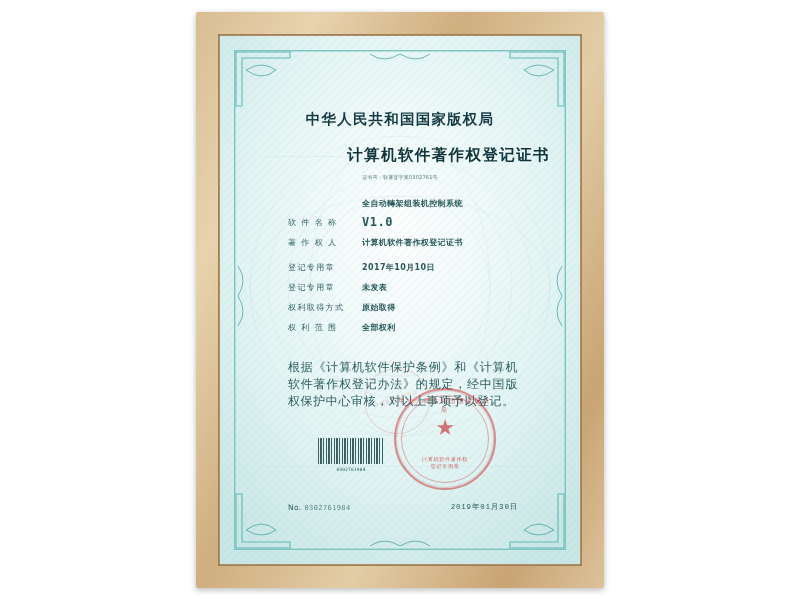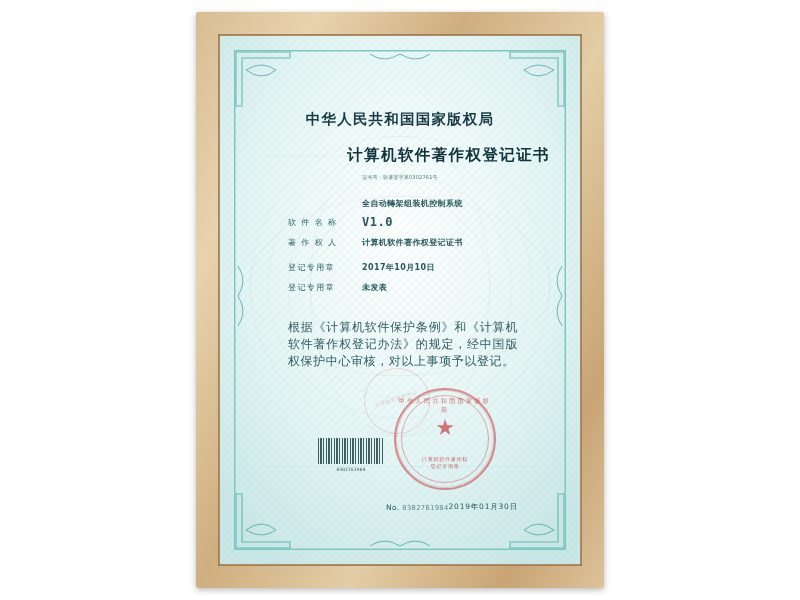--- a/index.html
+++ b/index.html
@@ -254,33 +254,34 @@
     letter-spacing: 1px;
   }
 
   
   .footer {
     position: absolute;
     left: 38px;
     right: 32px;
     bottom: 26px;
     display: flex;
-    justify-content: flex-end;
+    justify-content: space-between;
     align-items: flex-end;
     font-size: 7.5px;
     color: #2b5a5c;
     letter-spacing: .4px;
   }
   .footer .no-val {
     font-family: "DejaVu Sans Mono", monospace;
     color: #5c8a8b;
     font-size: 7px;
   }
   .footer .date {
     letter-spacing: .8px;
+    font-family: Liberation Mono, monospace;
   }
 </style>
 </head>
 <body>
 
 <div class="stage">
 
   <div class="frame-outer">
     <div class="frame-bevel-in">
       <div class="mat">
@@ -364,21 +365,29 @@
               <div class="field-row">
                 <div class="field-label">登记专用章</div>
                 <div class="field-value">2017年10月10日</div>
               </div>
 
               <div class="field-row">
                 <div class="field-label">登记专用章</div>
                 <div class="field-value">未发表</div>
               </div>
 
-
+              <div class="field-row">
+                <div class="field-label">权利取得方式</div>
+                <div class="field-value">原始取得</div>
+              </div>
+
+              <div class="field-row">
+                <div class="field-label">权 利 范 围</div>
+                <div class="field-value">全部权利</div>
+              </div>
 
 
             </div>
 
             <div class="legal">根据《计算机软件保护条例》和《计算机软件著作权登记办法》的规定，经中国版权保护中心审核，对以上事项予以登记。</div>
 
             <div class="barcode"></div>
             <div class="barcode-num">0302761984</div>
 
             <div class="seal-secondary">

